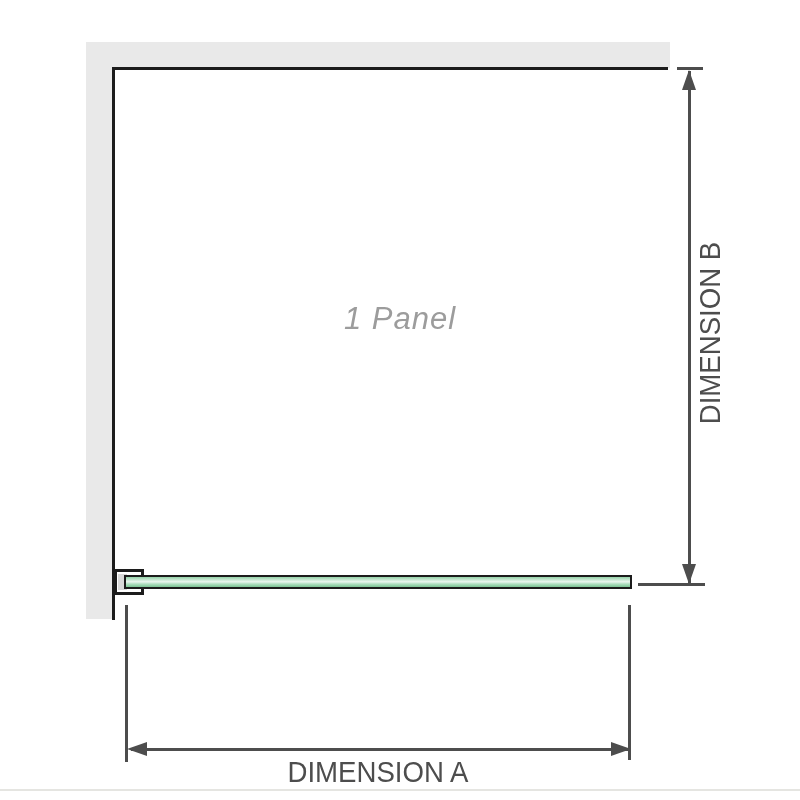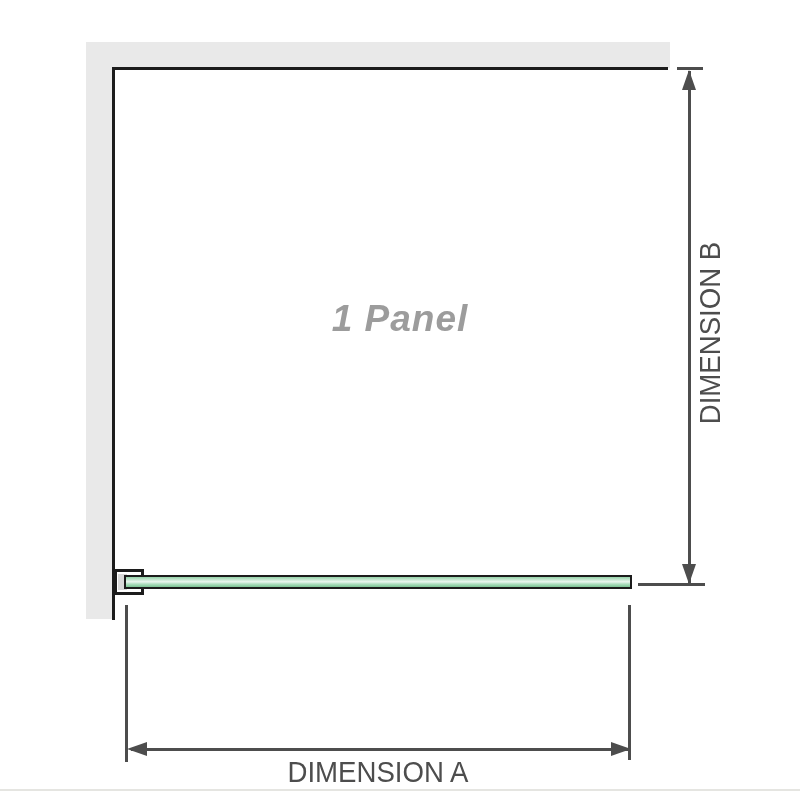--- a/index.html
+++ b/index.html
@@ -159,22 +159,22 @@
     font-size: 30px;
     font-weight: 400;
     color: var(--dim-color, #4d4d4d);
   }
   
   .panel-label {
     position: absolute;
     left: 400px; top: 319px;
     transform: translate(-50%, -50%);
     font-style: italic;
-    font-weight: bold;
-    font-size: 37px;
+    font-weight: normal;
+    font-size: 31px;
     letter-spacing: 1px;
     color: var(--label-gray, #9c9c9c);
     white-space: nowrap;
   }
   
   .bottom-rule {
     position: absolute;
     left: 0; top: 789px;
     width: 800px; height: 2px;
     background: #e5e5e1;

